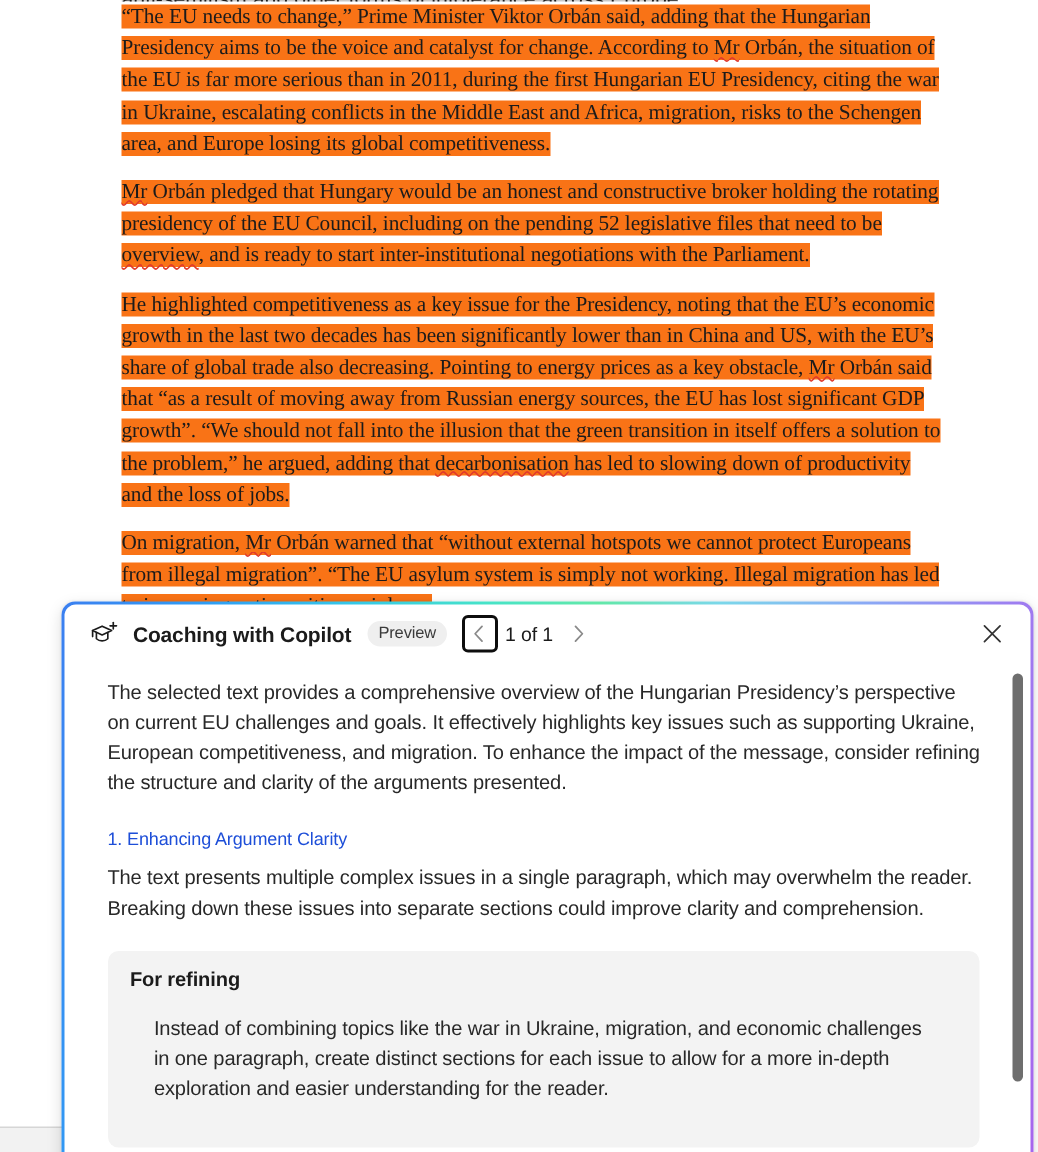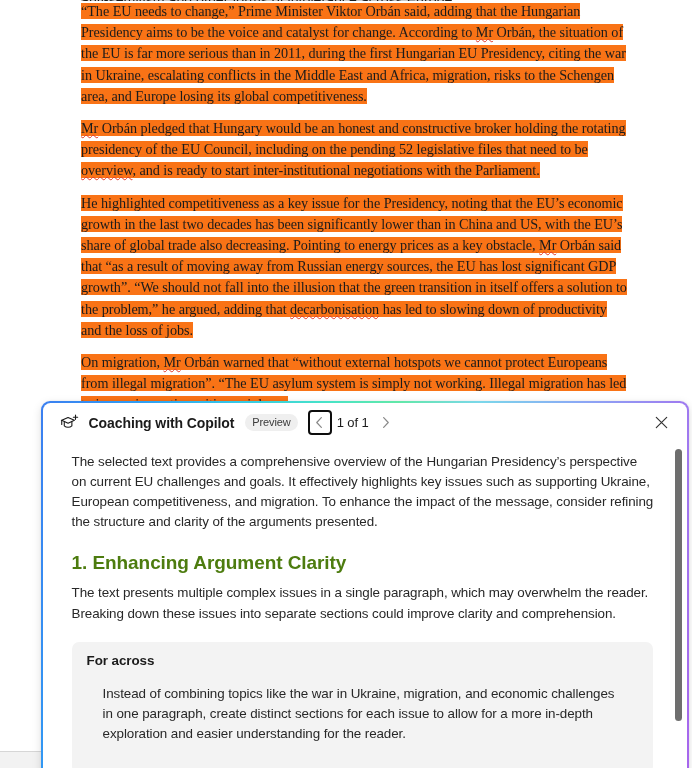--- a/index.html
+++ b/index.html
@@ -196,23 +196,23 @@
   .cp-p {
     margin: 9px 0 0 0;
     font-size: 13.4px;
     line-height: 20.2px;
     color: #282828;
     letter-spacing: -0.08px;
     max-width: 583px;
   }
   .cp-h {
     margin: 20px 0 0 0;
-    font-size: 19px;
-    font-weight: 700;
-    color: #4d7c0f;
+    font-size: 12px;
+    font-weight: 400;
+    color: #1d4ed8;
     letter-spacing: -0.08px;
   }
   .cp-example {
     margin-top: 18px;
     background: #f3f3f3;
     border-radius: 7px;
     padding: 11px 14px 13px 15px;
     max-width: 581px;
     box-sizing: border-box;
   }
@@ -351,21 +351,21 @@
       </div>
 
       <div class="cp-body">
         <p class="cp-p">The selected text provides a comprehensive overview of the Hungarian Presidency’s perspective on current EU challenges and goals. It effectively highlights key issues such as supporting Ukraine, European competitiveness, and migration. To enhance the impact of the message, consider refining the structure and clarity of the arguments presented.</p>
 
         <h3 class="cp-h">1. Enhancing Argument Clarity</h3>
 
         <p class="cp-p">The text presents multiple complex issues in a single paragraph, which may overwhelm the reader. Breaking down these issues into separate sections could improve clarity and comprehension.</p>
 
         <div class="cp-example">
-          <div class="cp-example-title">For across</div>
+          <div class="cp-example-title">For refining</div>
           <p class="cp-example-text">Instead of combining topics like the war in Ukraine, migration, and economic challenges in one paragraph, create distinct sections for each issue to allow for a more in-depth exploration and easier understanding for the reader.</p>
         </div>
       </div>
 
       <div class="cp-scrollbar">
         <div class="cp-scroll-thumb"></div>
       </div>
 
       <div class="cp-footer">
         <span class="cp-disclaimer">AI-generated content may be incorrect</span>

